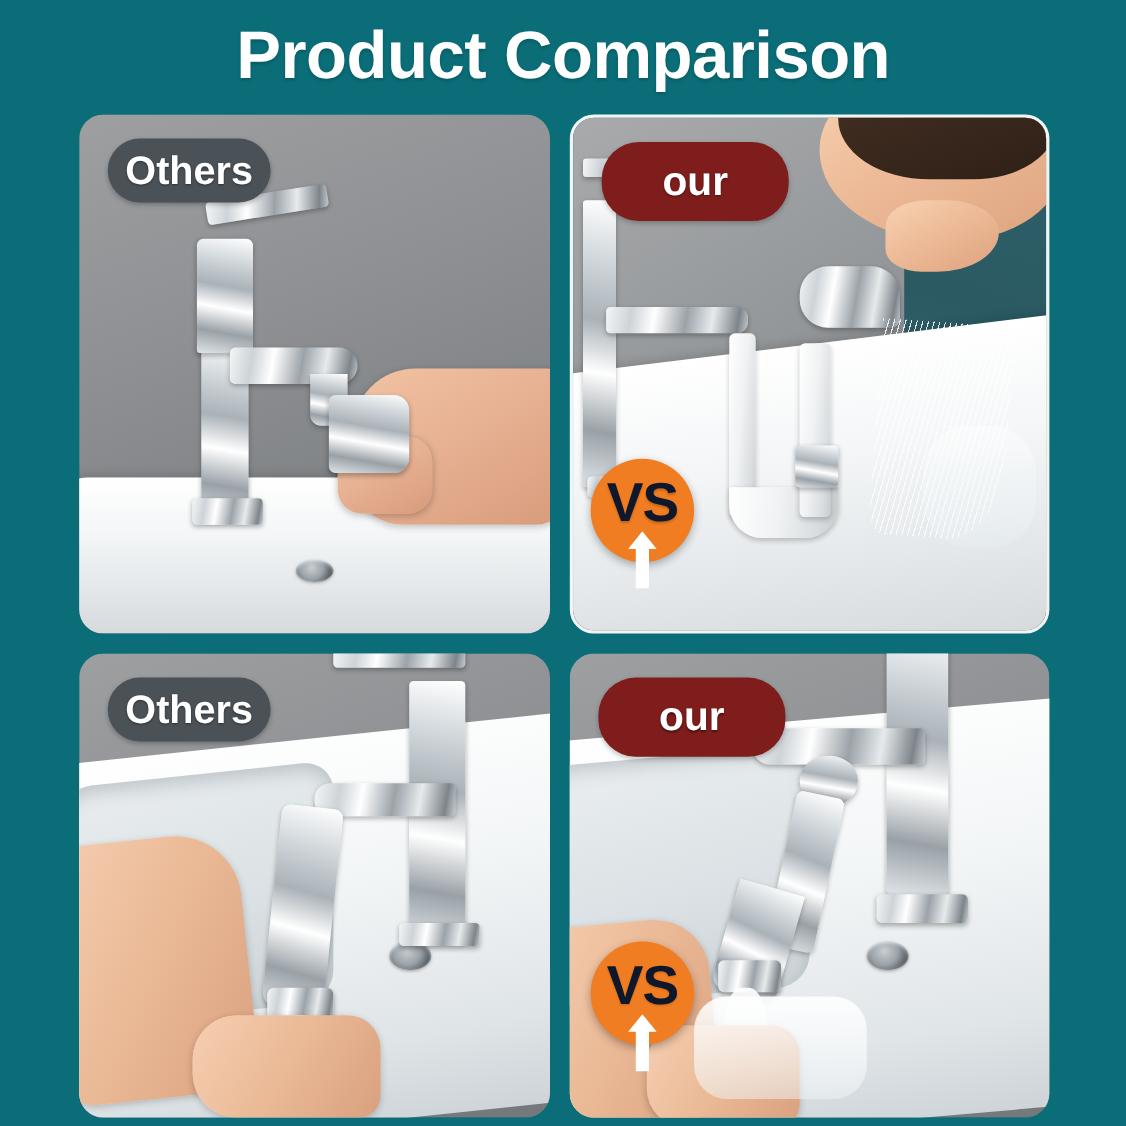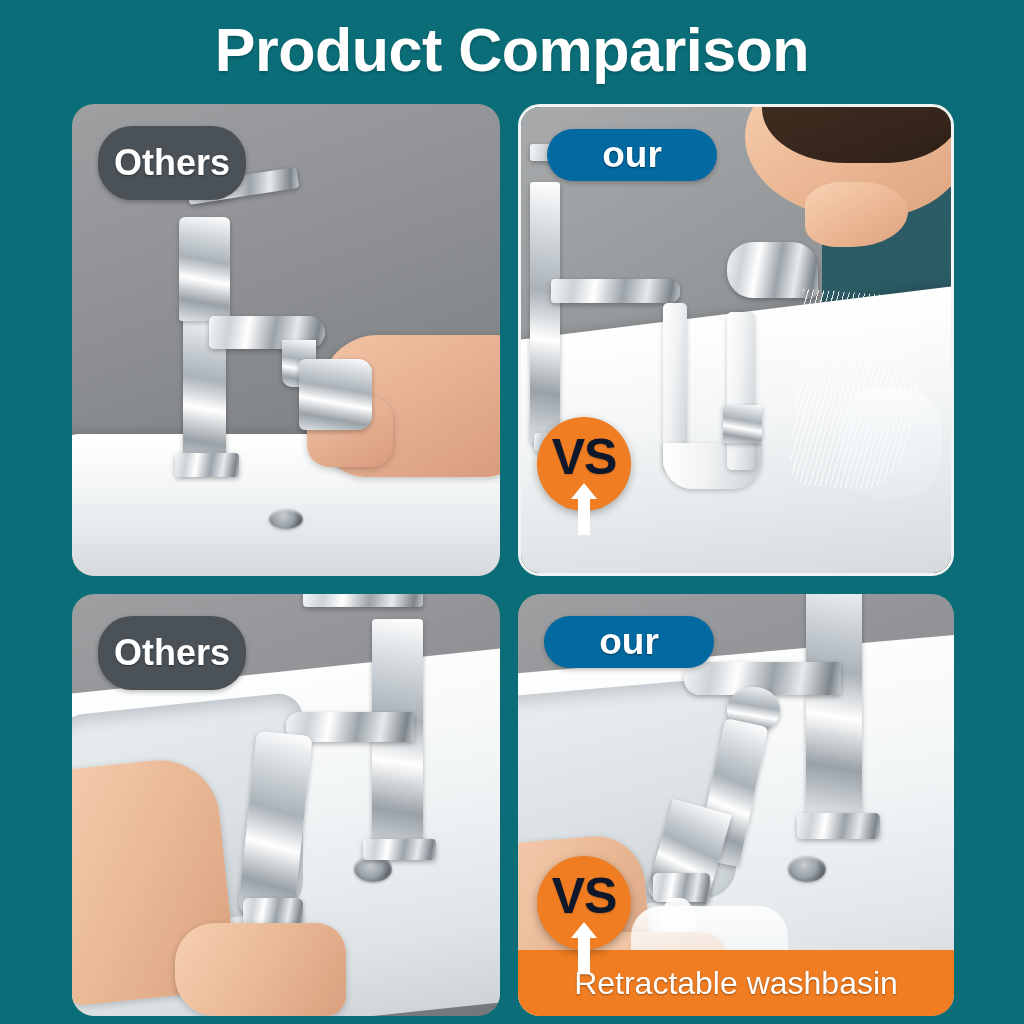--- a/index.html
+++ b/index.html
@@ -115,27 +115,27 @@
   
   .tag{
     position:absolute; z-index:6;
     display:flex; align-items:center; justify-content:center;
     border-radius:34px;
     color:#ffffff; font-weight:bold;
     text-shadow:0 1px 2px rgba(0,0,0,.45);
   }
   .tag.others{
     background:#4b5257;
-    left:26px; top:22px; width:148px; height:74px;
+    left:26px; top:22px; width:148px; height:58px;
     font-size:36px;
     box-shadow:0 2px 5px rgba(0,0,0,.28);
   }
   .tag.our{
-    background:#0369a1;
-    left:26px; top:22px; width:170px; height:52px;
+    background:#7f1d1d;
+    left:26px; top:22px; width:170px; height:72px;
     font-size:37px;
     box-shadow:0 2px 5px rgba(0,0,0,.25);
     text-align:right;
   }
 
   
   .caption{
     position:absolute; left:0; bottom:0; width:100%; z-index:6;
     display:flex; align-items:center; justify-content:center;
     color:#ffffff; font-size:32px; font-weight:normal;
@@ -280,23 +280,20 @@
 
       <div class="water-stream" style="position:absolute;left:32%;top:72%;width:9%;height:22%;"></div>
       <div class="skin-l" style="position:absolute;left:-8%;top:58%;width:38%;height:44%;border-radius:18px 50px 34px 26px;transform:rotate(-5deg);"></div>
       <div class="skin-l" style="position:absolute;left:16%;top:80%;width:32%;height:22%;border-radius:34px 26px 20px 34px;"></div>
       <div style="position:absolute;left:26%;top:74%;width:36%;height:22%;background:linear-gradient(180deg,rgba(255,255,255,.9),rgba(240,246,248,.5));border-radius:30px;"></div>
     </div>
 
     <div class="tag our">
       <span>our</span>
     </div>
-    <div class="caption orange">
-      <span>Retractable washbasin</span>
-    </div>
   </div>
 
   <div class="vs vs-top">
     <span>VS</span>
     <svg class="vs-arrow" viewBox="0 0 26 52">
       <polygon points="13,0 26,16 19,16 19,52 7,52 7,16 0,16" fill="#ffffff"></polygon>
     </svg>
   </div>
 
   <div class="vs vs-bot">

